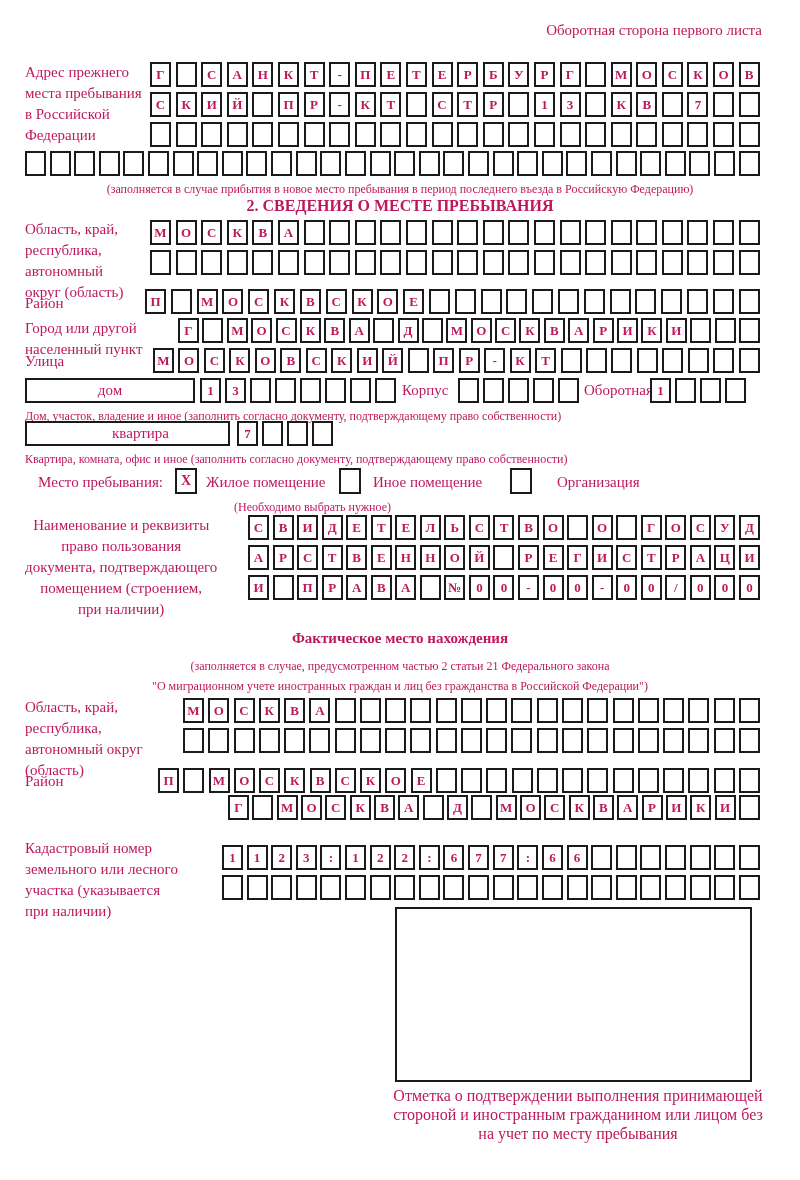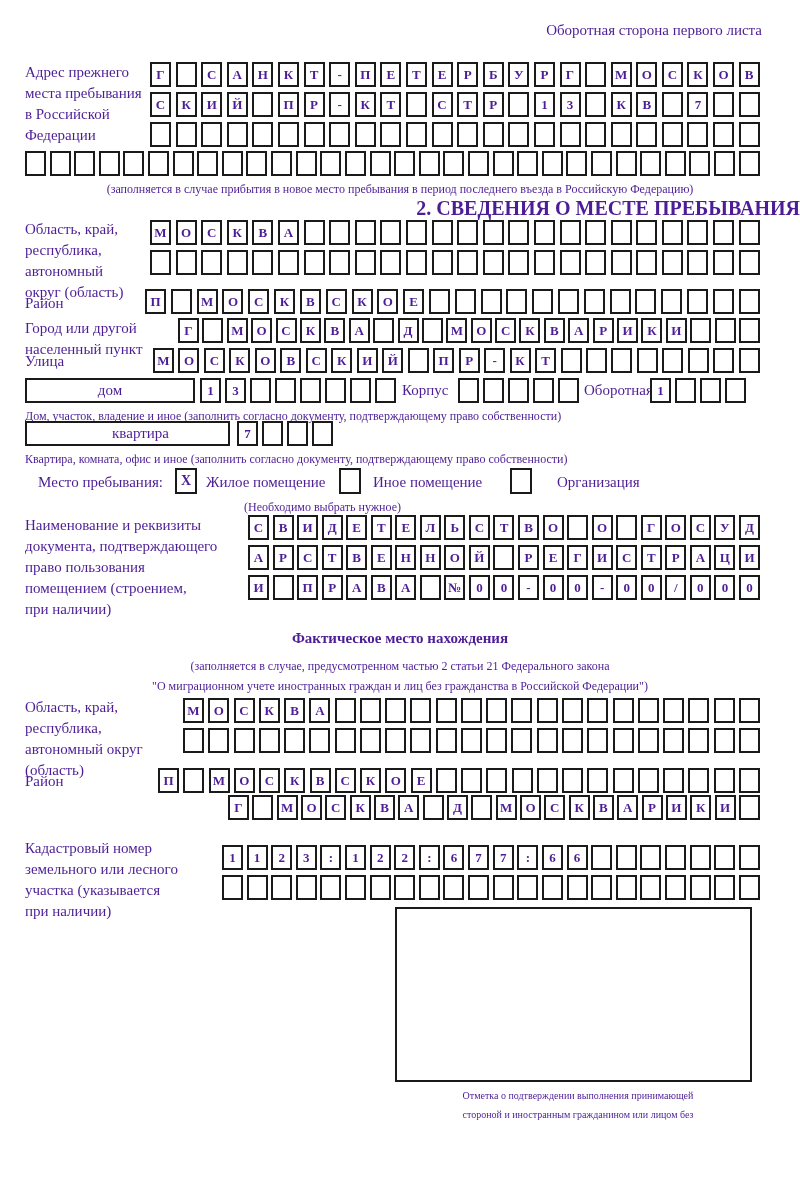--- a/index.html
+++ b/index.html
@@ -1,44 +1,44 @@
 <!DOCTYPE html>
 <html><head>
 <meta charset="utf-8">
 <style>
   html,body{margin:0;padding:0;background:#e8e8e8;}
   .page{
     position:relative;width:800px;height:1180px;margin:0 auto;
-    background:#ffffff;color:#4c1d95;
+    background:#ffffff;color:#be185d;
     font-family:"Liberation Serif","DejaVu Serif",serif;
   }
   .abs{position:absolute;}
   .lbl{font-size:15px;line-height:21px;white-space:nowrap;}
   .note{font-size:12px;line-height:18px;white-space:nowrap;}
   .ctr{left:0;width:800px;text-align:center;}
-  .title{font-weight:bold;font-size:20px;text-align:right;}
+  .title{font-weight:bold;font-size:16px;}
   .cells{display:flex;}
   .sb{justify-content:space-between;}
   .cell{
     box-sizing:border-box;flex:0 0 21px;width:21px;height:25px;
     border:2px solid #1a1a1a;display:inline-flex;align-items:center;justify-content:center;
     font-weight:bold;font-size:13px;line-height:1;background:#fff;
   }
   .wrect{
     box-sizing:border-box;height:25px;border:2px solid #1a1a1a;
     display:flex;align-items:center;justify-content:center;
     font-size:15px;background:#fff;
   }
   .cb{
     box-sizing:border-box;width:22px;height:26px;border:2px solid #1a1a1a;
     display:flex;align-items:center;justify-content:center;
     font-weight:bold;font-size:14px;background:#fff;
   }
   .stamp{box-sizing:border-box;border:2px solid #1a1a1a;background:#fff;}
-  .cap{font-size:10px;line-height:19px;text-align:center;}
+  .cap{font-size:16px;line-height:19px;text-align:center;}
 </style>
 </head>
 <body>
 
 <div class="page">
 
   <div class="abs lbl" style="right:38px;top:20px;">Оборотная сторона первого листа</div>
 
   <div class="abs lbl" style="left:25px;top:62px;">
       <div>Адрес прежнего</div>
@@ -343,26 +343,26 @@
     </div>
   <div class="abs note" style="left:25px;top:450px;">Квартира, комната, офис и иное (заполнить согласно документу, подтверждающему право собственности)</div>
 
   <div class="abs lbl" style="left:38px;top:472px;">Место пребывания:</div>
   <div class="abs cb" style="left:175px;top:468px;">X</div>
   <div class="abs lbl" style="left:206px;top:472px;">Жилое помещение</div>
   <div class="abs cb" style="left:339px;top:468px;"></div>
   <div class="abs lbl" style="left:373px;top:472px;">Иное помещение</div>
   <div class="abs cb" style="left:510px;top:468px;"></div>
   <div class="abs lbl" style="left:557px;top:472px;">Организация</div>
-  <div class="abs note" style="left:244px;top:498px;">(Необходимо выбрать нужное)</div>
-
-  <div class="abs lbl" style="left:25px;top:515px;">
+  <div class="abs note" style="left:234px;top:498px;">(Необходимо выбрать нужное)</div>
+
+  <div class="abs lbl" style="left:25px;top:515px;text-align:center;">
       <div>Наименование и реквизиты</div>
+      <div>право пользования</div>
       <div>документа, подтверждающего</div>
-      <div>право пользования</div>
       <div>помещением (строением,</div>
       <div>при наличии)</div>
     </div>
   <div class="abs cells sb" style="left:248px;top:515px;width:512px;">
       <span class="cell">С</span>
       <span class="cell">В</span>
       <span class="cell">И</span>
       <span class="cell">Д</span>
       <span class="cell">Е</span>
       <span class="cell">Т</span>
@@ -597,15 +597,16 @@
       <span class="cell"></span>
       <span class="cell"></span>
       <span class="cell"></span>
       <span class="cell"></span>
     </div>
 
   <div class="abs stamp" style="left:395px;top:907px;width:357px;height:175px;"></div>
   <div class="abs cap" style="left:368px;top:1086px;width:420px;">
       <div>Отметка о подтверждении выполнения принимающей</div>
       <div>стороной и иностранным гражданином или лицом без</div>
+      <div>на учет по месту пребывания</div>
     </div>
 
 </div>
 
 </body></html>

